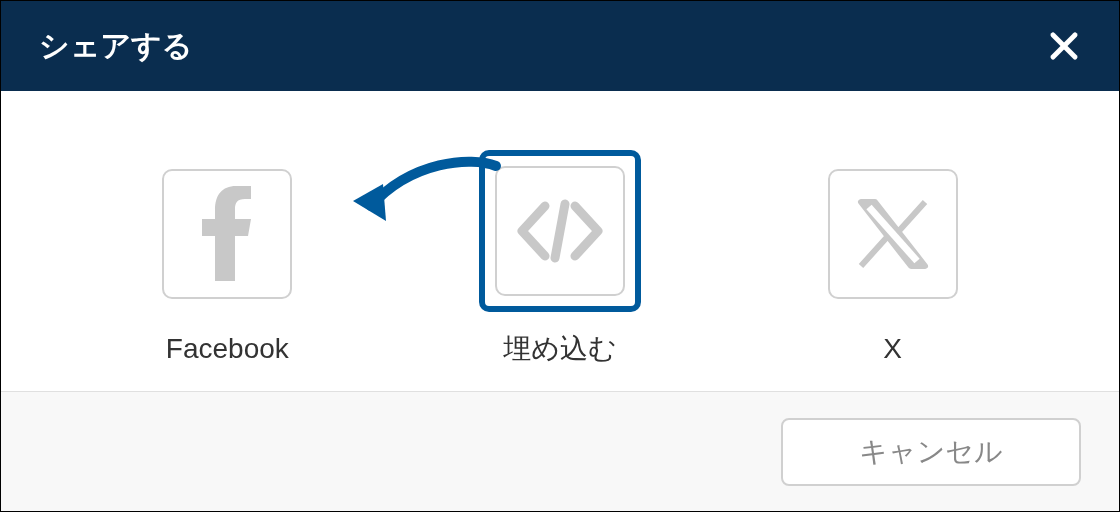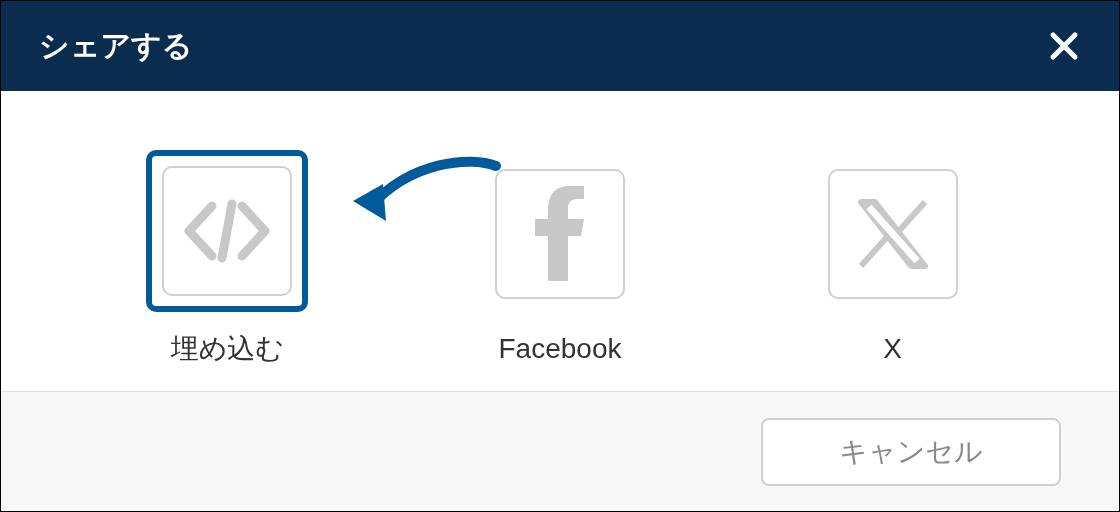--- a/index.html
+++ b/index.html
@@ -80,21 +80,21 @@
       top: 60px;
       pointer-events: none;
     }
     .footer {
       height: 120px;
       background: #f8f8f8;
       border-top: 1px solid #e0e0e0;
       display: flex;
       align-items: center;
       justify-content: flex-end;
-      padding: 0 58px;
+      padding: 0 38px;
     }
     .cancel-btn {
       width: 300px;
       height: 68px;
       background: white;
       border: 2px solid #d0d0d0;
       border-radius: 8px;
       font-size: 28px;
       color: #888;
       cursor: pointer;
@@ -109,41 +109,41 @@
   <div class="close-btn">
     <svg width="30" height="30" viewBox="0 0 30 30">
       <line x1="4" y1="4" x2="26" y2="26" stroke="white" stroke-width="5" stroke-linecap="round"></line>
       <line x1="26" y1="4" x2="4" y2="26" stroke="white" stroke-width="5" stroke-linecap="round"></line>
     </svg>
   </div>
 </div>
 
 <div class="content">
   <div class="option">
+    <div class="option-box-wrapper">
+      <div class="option-box">
+        <svg width="50" height="95" viewBox="0 0 50 95">
+          <path d="M 33 95 L 33 50 L 46 50 L 49 33 L 33 33 L 33 23 C 33 17 35 13 43 13 L 49 13 L 49 0 C 46 0 40 0 34 0 C 20 0 13 9 13 24 L 13 33 L 0 33 L 0 50 L 13 50 L 13 95 Z" fill="#c8c8c8"></path>
+        </svg>
+      </div>
+    </div>
+    <div class="option-label">Facebook</div>
+  </div>
+
+  <div class="option">
     <div class="option-box-wrapper selected">
       <div class="option-box">
         <svg width="100" height="70" viewBox="0 0 100 70">
           <polyline points="35,10 12,35 35,60" fill="none" stroke="#c8c8c8" stroke-width="9" stroke-linecap="round" stroke-linejoin="round"></polyline>
           <line x1="55" y1="8" x2="45" y2="62" stroke="#c8c8c8" stroke-width="9" stroke-linecap="round"></line>
           <polyline points="65,10 88,35 65,60" fill="none" stroke="#c8c8c8" stroke-width="9" stroke-linecap="round" stroke-linejoin="round"></polyline>
         </svg>
       </div>
     </div>
     <div class="option-label">埋め込む</div>
-  </div>
-
-  <div class="option">
-    <div class="option-box-wrapper">
-      <div class="option-box">
-        <svg width="50" height="95" viewBox="0 0 50 95">
-          <path d="M 33 95 L 33 50 L 46 50 L 49 33 L 33 33 L 33 23 C 33 17 35 13 43 13 L 49 13 L 49 0 C 46 0 40 0 34 0 C 20 0 13 9 13 24 L 13 33 L 0 33 L 0 50 L 13 50 L 13 95 Z" fill="#c8c8c8"></path>
-        </svg>
-      </div>
-    </div>
-    <div class="option-label">Facebook</div>
   </div>
 
   <div class="option">
     <div class="option-box-wrapper">
       <div class="option-box">
         <svg width="80" height="80" viewBox="0 0 80 80">
           <path d="M 8 8 L 22 8 L 72 72 L 58 72 Z M 8 72 L 35 42 M 72 8 L 45 38" fill="none" stroke="#c8c8c8" stroke-width="6" stroke-linejoin="round"></path>
           <path d="M 8 8 L 22 8 L 72 72 L 58 72 Z" fill="#c8c8c8"></path>
           <path d="M 16 13 L 64 67" fill="none" stroke="white" stroke-width="7"></path>
         </svg>

